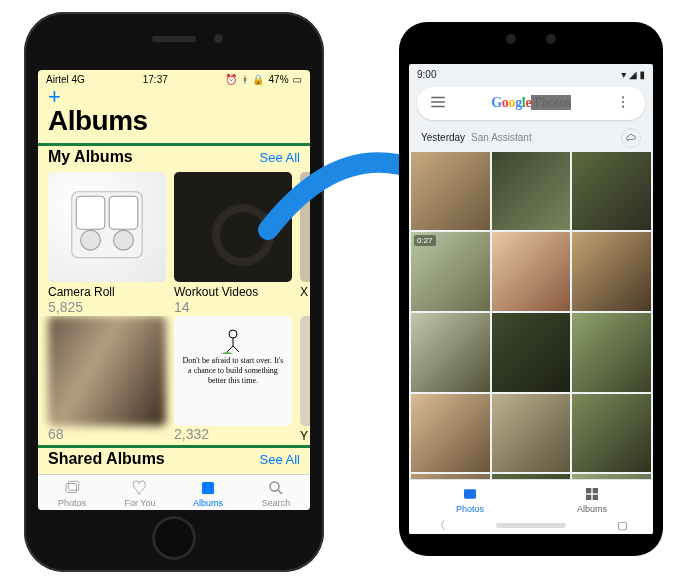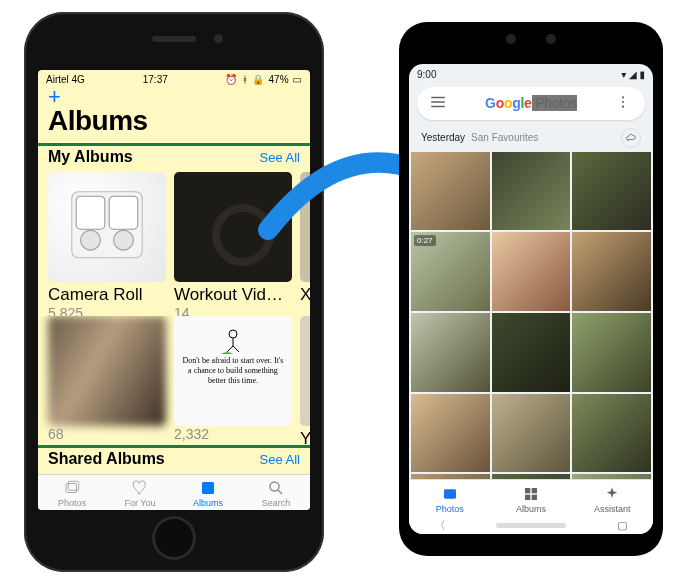--- a/index.html
+++ b/index.html
@@ -49,21 +49,21 @@
   .ios-header { padding: 0 10px 6px; }
   .ios-plus { color:#007aff; font-size:22px; font-weight:300; line-height:20px; }
   .ios-title { font-size:28px; font-weight:700; letter-spacing:-0.5px; margin-top:-2px;}
   .ios-section-hd { display:flex; justify-content:space-between; align-items:baseline;
     padding: 2px 10px 6px; border-top:3px solid #15803d;}
   .ios-section-hd .name { font-weight:700; font-size:16px; }
   .ios-section-hd .see { color:#007aff; font-size:13px; }
   .ios-row { display:flex; gap:8px; padding:0 10px 6px; overflow:hidden; }
   .ios-album { width: 118px; flex:0 0 118px; }
   .ios-thumb { width:118px; height:110px; border-radius:5px; background:#ddd; position:relative; overflow:hidden;}
-  .ios-album .t { margin-top:3px; font-size:17px; color:#000; white-space:nowrap; overflow:hidden; text-overflow:ellipsis;}
+  .ios-album .t { margin-top:3px; font-size:12px; color:#000; white-space:nowrap; overflow:hidden; text-overflow:ellipsis;}
   .ios-album .c { font-size:14px; color:#8e8e93; }
   .ios-tabbar {
     margin-top:auto; display:flex; border-top:1px solid #d1d1d6; background:#fafafa;
     padding:4px 0 2px;
   }
   .ios-tab { flex:1; text-align:center; font-size:9px; color:#8e8e93; }
   .ios-tab.active { color:#007aff; }
   .ios-tab .ico { display:block; margin:0 auto 1px; width:20px; height:18px; }
 
   
@@ -78,23 +78,23 @@
 
   
   .pixel {
     position:absolute; right:22px; top:22px;
     width:264px; height:534px;
     background:#000; border-radius:28px;
     padding:42px 10px 22px;
   }
   .pixel .notchbar { position:absolute; top:12px; left:0; right:0; display:flex; justify-content:center; gap:30px;}
   .pixel .notchbar span{ width:10px;height:10px;border-radius:50%;background:#222;}
-  .android-screen { width:100%; height:100%; background:#eef2f5; border-radius:14px; overflow:hidden; display:flex; flex-direction:column; font-size:11px;}
+  .android-screen { width:100%; height:100%; background:#eef2f5; border-radius:2px; overflow:hidden; display:flex; flex-direction:column; font-size:11px;}
   .and-status { display:flex; justify-content:space-between; padding:5px 8px 3px; font-size:10px; color:#222;}
-  .gbar { margin:4px 8px; background:#fff; border-radius:22px; height:40px; display:flex; align-items:center; padding:0 12px; box-shadow:0 1px 2px rgba(0,0,0,.12);}
+  .gbar { margin:4px 8px; background:#fff; border-radius:22px; height:40px; display:flex; align-items:center; padding:0 12px; box-shadow:0 1px 2px rgba(0,0,0,.12);font-family:Liberation Serif, serif;}
   .gbar .burger, .gbar .more { width:18px; color:#5f6368;}
   .gbar .logo { flex:1; text-align:center; font-size:14px; letter-spacing:-.3px;}
   .gbar .logo .g1{color:#4285F4}.gbar .logo .g2{color:#EA4335}.gbar .logo .g3{color:#FBBC05}.gbar .logo .g4{color:#34A853}
   .gbar .logo .ph{color:#5f6368; font-weight:400;}
   .and-sub { display:flex; align-items:center; gap:6px; padding:4px 12px 4px; font-size:10px;}
   .and-sub .day{color:#202124;font-weight:500}
   .and-sub .loc{color:#80868b}
   .and-sub .spacer{flex:1}
   .cloud { width:20px;height:20px;border:1px solid #dadce0;border-radius:50%;display:flex;align-items:center;justify-content:center;color:#5f6368;font-size:11px;}
   .grid { display:grid; grid-template-columns:repeat(3,1fr); gap:2px; padding:0 2px; overflow:hidden;}
@@ -271,21 +271,21 @@
         <svg viewBox="0 0 24 24" width="16" height="16">
             <circle cx="12" cy="5" r="1.6" fill="currentColor"></circle>
             <circle cx="12" cy="12" r="1.6" fill="currentColor"></circle>
             <circle cx="12" cy="19" r="1.6" fill="currentColor"></circle>
           </svg>
       </span>
     </div>
 
     <div class="and-sub">
       <span class="day">Yesterday</span>
-      <span class="loc">San Favourites</span>
+      <span class="loc">San Assistant</span>
       <span class="spacer"></span>
       <span class="cloud">
         <svg viewBox="0 0 24 24" width="12" height="12">
             <path d="M7 17a4 4 0 010-8 5 5 0 019-2 4 4 0 011 8H7z" fill="none" stroke="currentColor" stroke-width="1.6"></path>
           </svg>
       </span>
     </div>
 
     <div class="grid">
       <div class="ph c1"></div>
@@ -316,26 +316,20 @@
       </div>
       <div class="and-tab">
         <svg width="18" height="16" viewBox="0 0 24 24">
             <rect x="3" y="3" width="8" height="8" fill="currentColor"></rect>
             <rect x="13" y="3" width="8" height="8" fill="currentColor"></rect>
             <rect x="3" y="13" width="8" height="8" fill="currentColor"></rect>
             <rect x="13" y="13" width="8" height="8" fill="currentColor"></rect>
           </svg>
         <div>Albums</div>
       </div>
-      <div class="and-tab">
-        <svg width="18" height="16" viewBox="0 0 24 24">
-            <path d="M12 2l2 6 6 2-6 2-2 6-2-6-6-2 6-2z" fill="currentColor"></path>
-          </svg>
-        <div>Assistant</div>
-      </div>
     </div>
 
     <div class="and-sysbar">
       <span>〈</span>
       <span class="pill"></span>
       <span>▢</span>
     </div>
   </div>
 </div>
 

